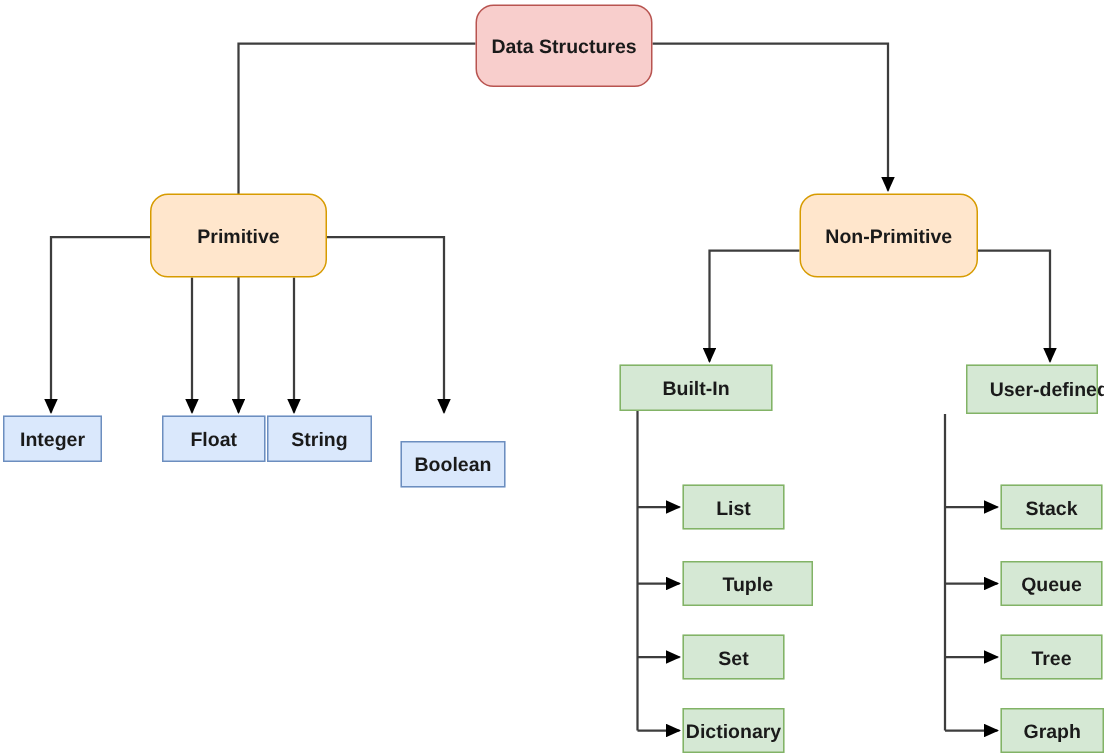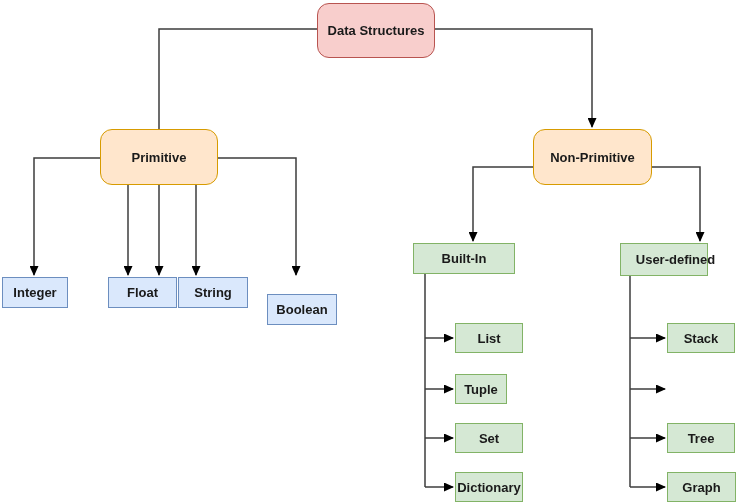--- a/index.html
+++ b/index.html
@@ -54,23 +54,23 @@
   }
   
   #n-root        { left: 317px; top:   3px; width: 118px; height: 55px; }
   #n-primitive   { left: 100px; top: 129px; width: 118px; height: 56px; }
   #n-nonprim     { left: 533px; top: 129px; width: 119px; height: 56px; }
   #n-integer     { left:   2px; top: 277px; width:  66px; height: 31px; }
   #n-float       { left:  89px; top: 277px; width:  69px; height: 31px; margin-left: 19px; }
   #n-string      { left: 178px; top: 277px; width:  70px; height: 31px; }
   #n-boolean     { left: 267px; top: 277px; width:  70px; height: 31px; margin-top: 17px; }
   #n-builtin     { left: 413px; top: 243px; width: 102px; height: 31px; }
-  #n-userdefined { left: 620px; top: 243px; width: 88px; height: 33px; padding-left: 23px; }
+  #n-userdefined { left: 644px; top: 243px; width: 88px; height: 33px; padding-left: 23px; }
   #n-list        { left: 455px; top: 323px; width:  68px; height: 30px; }
-  #n-tuple       { left: 455px; top: 374px; width:  52px; height: 30px; }
+  #n-tuple       { left: 455px; top: 374px; width:  87px; height: 30px; }
   #n-set         { left: 455px; top: 423px; width:  68px; height: 30px; }
   #n-dictionary  { left: 455px; top: 472px; width:  68px; height: 30px; }
   #n-stack       { left: 667px; top: 323px; width:  68px; height: 30px; }
   #n-queue       { left: 667px; top: 374px; width:  68px; height: 30px; }
   #n-tree        { left: 667px; top: 423px; width:  68px; height: 30px; }
   #n-graph       { left: 667px; top: 472px; width:  69px; height: 30px; }
 </style>
 </head>
 <body>
 
@@ -118,16 +118,17 @@
 
   <div class="node green" id="n-builtin">Built-In</div>
   <div class="node green" id="n-userdefined">User-defined</div>
 
   <div class="node green" id="n-list">List</div>
   <div class="node green" id="n-tuple">Tuple</div>
   <div class="node green" id="n-set">Set</div>
   <div class="node green" id="n-dictionary">Dictionary</div>
 
   <div class="node green" id="n-stack">Stack</div>
+  <div class="node green" id="n-queue">Queue</div>
   <div class="node green" id="n-tree">Tree</div>
   <div class="node green" id="n-graph">Graph</div>
 
 </div>
 
 </body></html>

